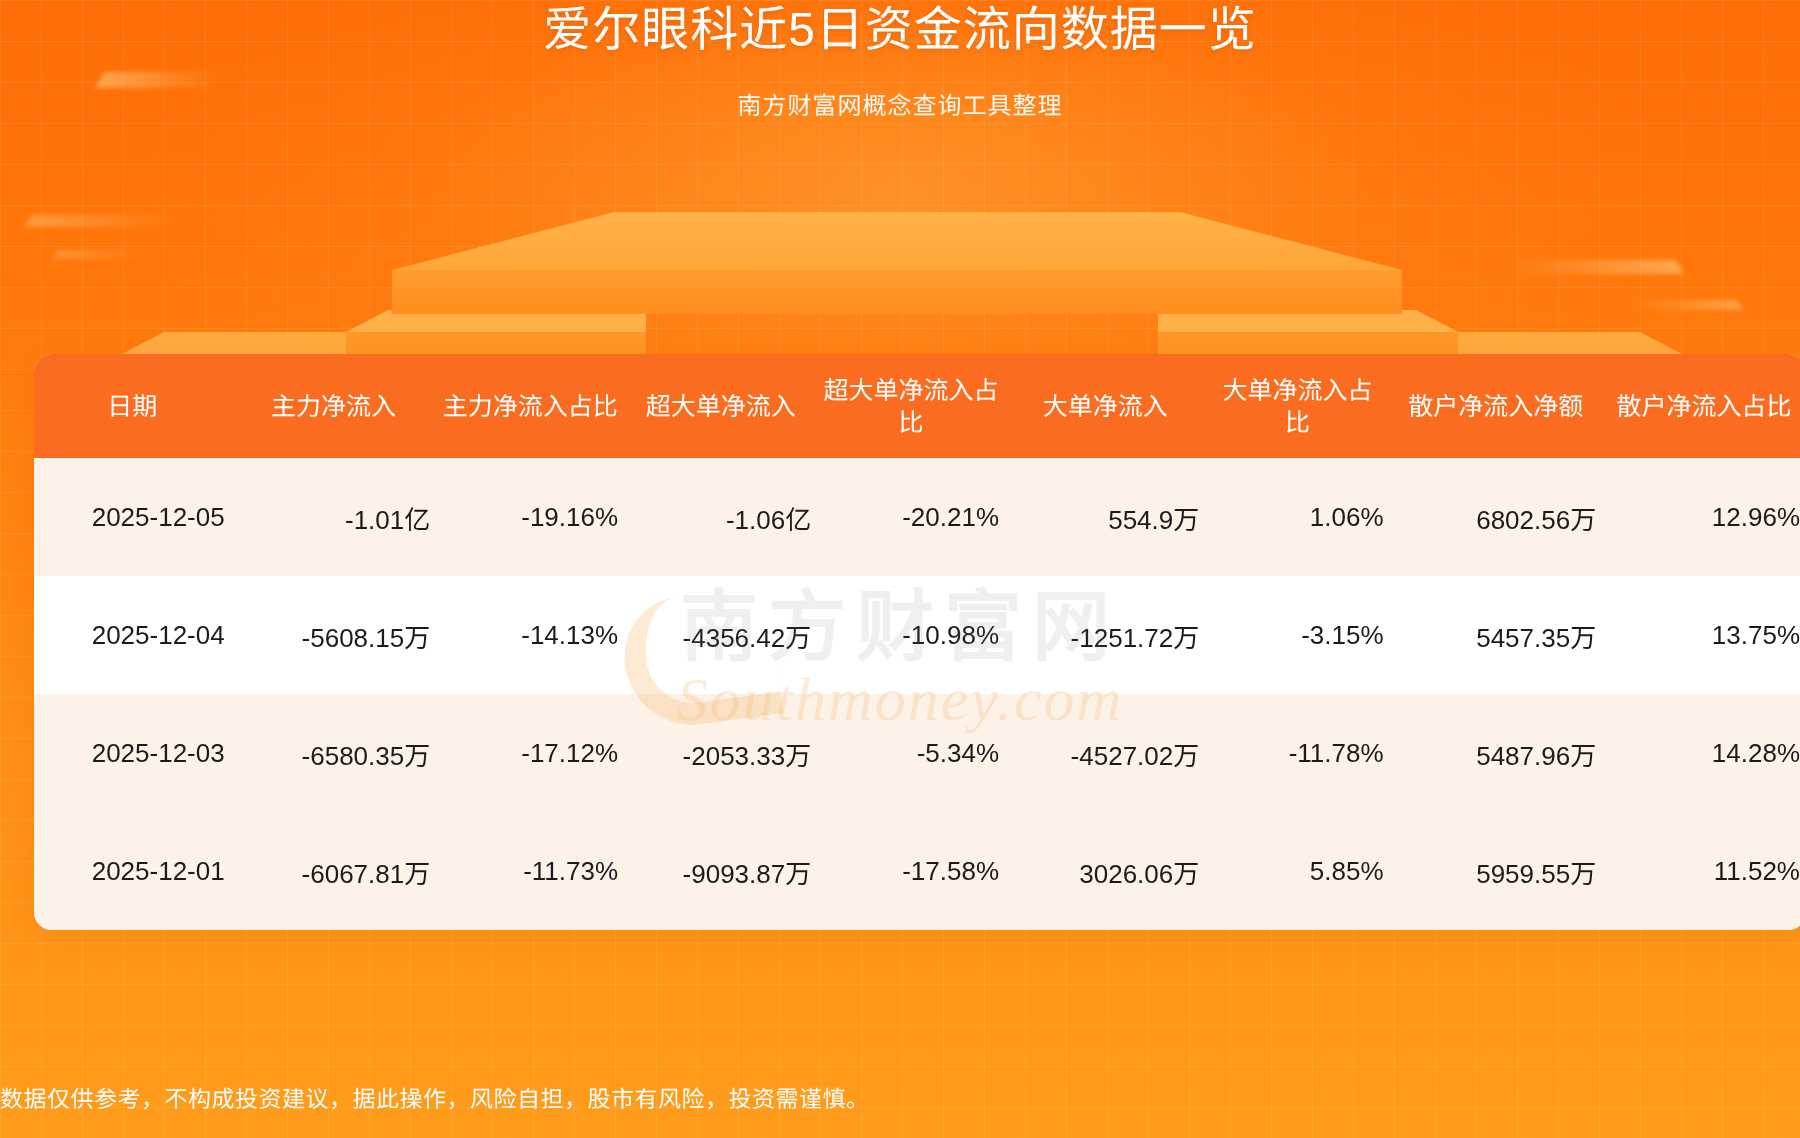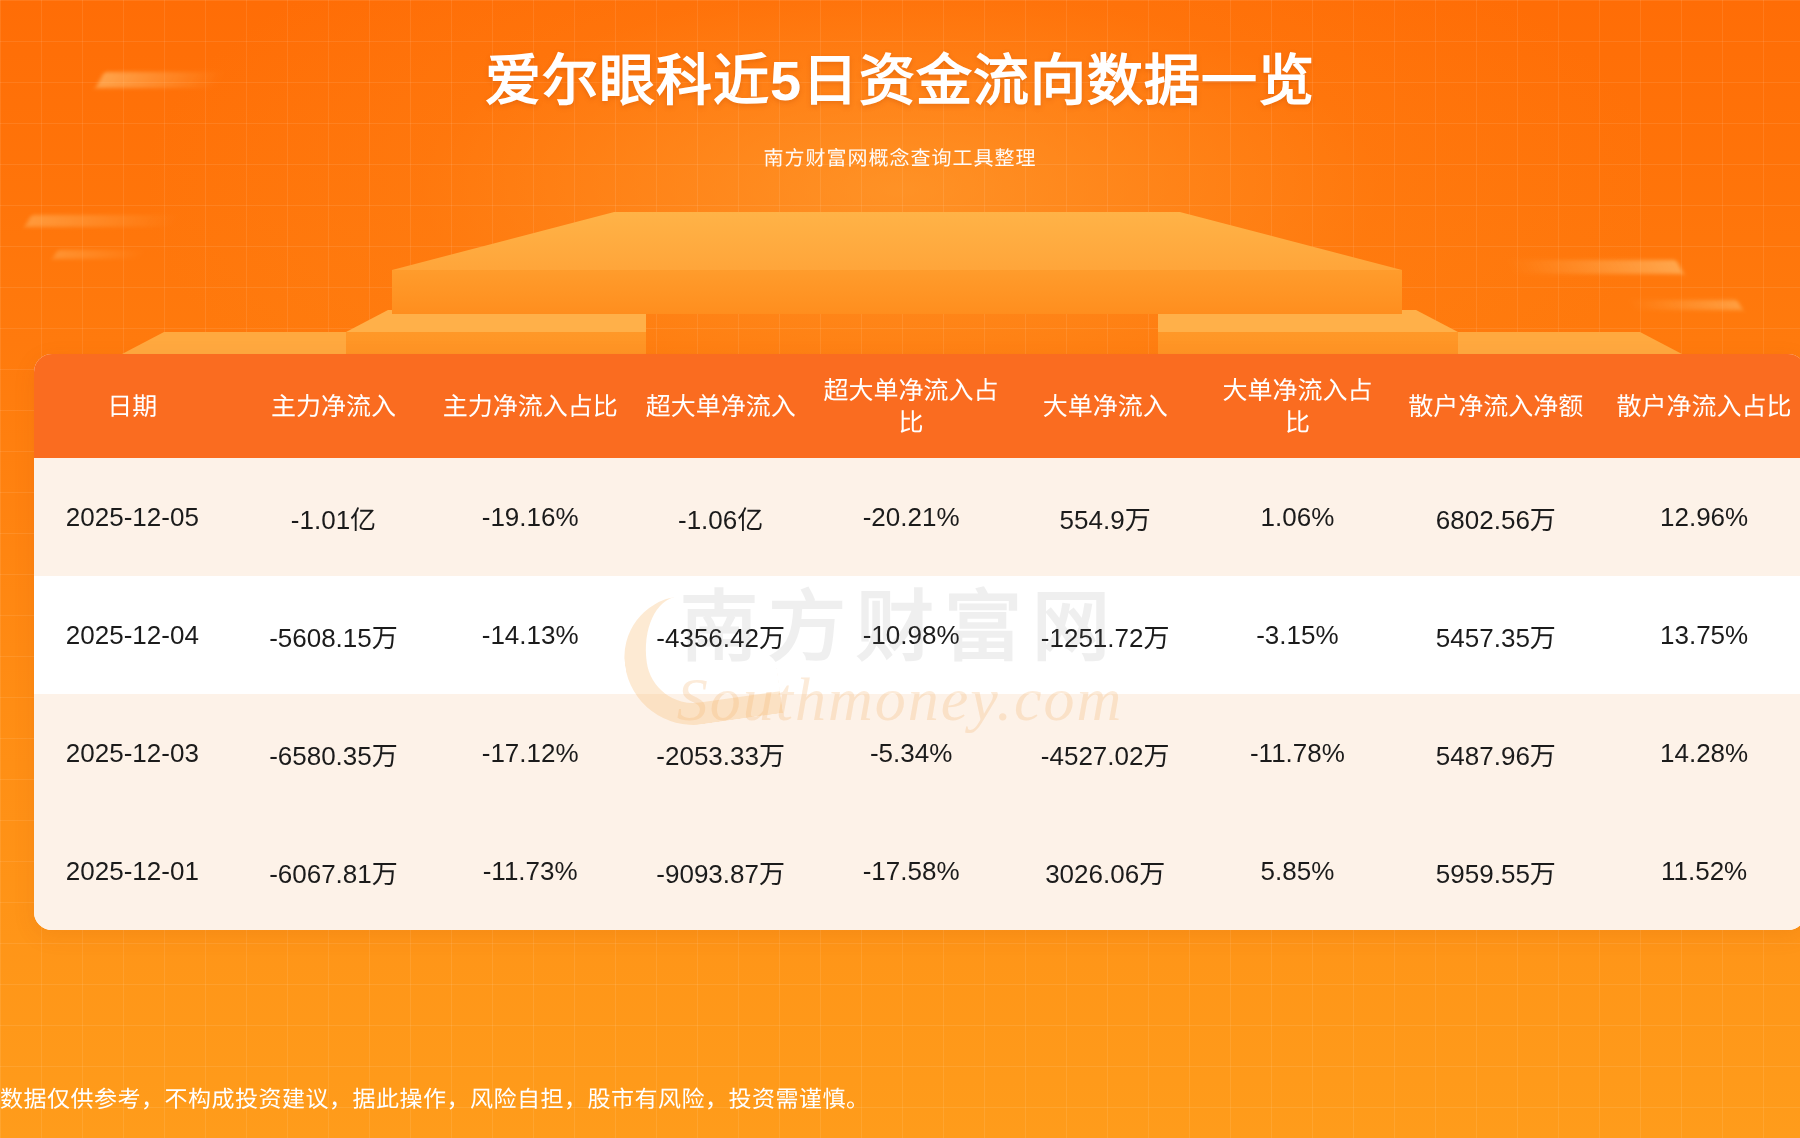--- a/index.html
+++ b/index.html
@@ -128,31 +128,30 @@
   }
 
   
   .header {
     position: absolute;
     left: 0; right: 0; top: 0;
     text-align: center;
     z-index: 5;
   }
   .title {
-    margin-top: 46px;
-    font-size: 56px;
-    font-weight: bold;
+    font-size: 48px;
+    font-weight: normal;
     color: #ffffff;
     letter-spacing: 1px;
     line-height: 1.25;
     text-shadow: 0 2px 5px rgba(180,70,0,0.28);
   }
   .subtitle {
     margin-top: 26px;
-    font-size: 20px;
+    font-size: 24px;
     color: #ffffff;
     letter-spacing: 1px;
     opacity: .97;
   }
 
   
   .card {
     position: absolute;
     left: 14px;
     top: 354px;
@@ -179,21 +178,21 @@
     line-height: 1.28;
     padding: 20px 6px;
     text-align: center;
     vertical-align: middle;
     height: 100px;
   }
 
   tbody td {
     font-size: 26px;
     color: #1b1b1b;
-    text-align: center;
+    text-align: right;
     padding: 9px 6px;
     height: 118px;
     vertical-align: middle;
     background: transparent;
   }
 
   tbody tr.odd  { background: #fdf2e8; }
   tbody tr.even { background: #ffffff; }
 
   

